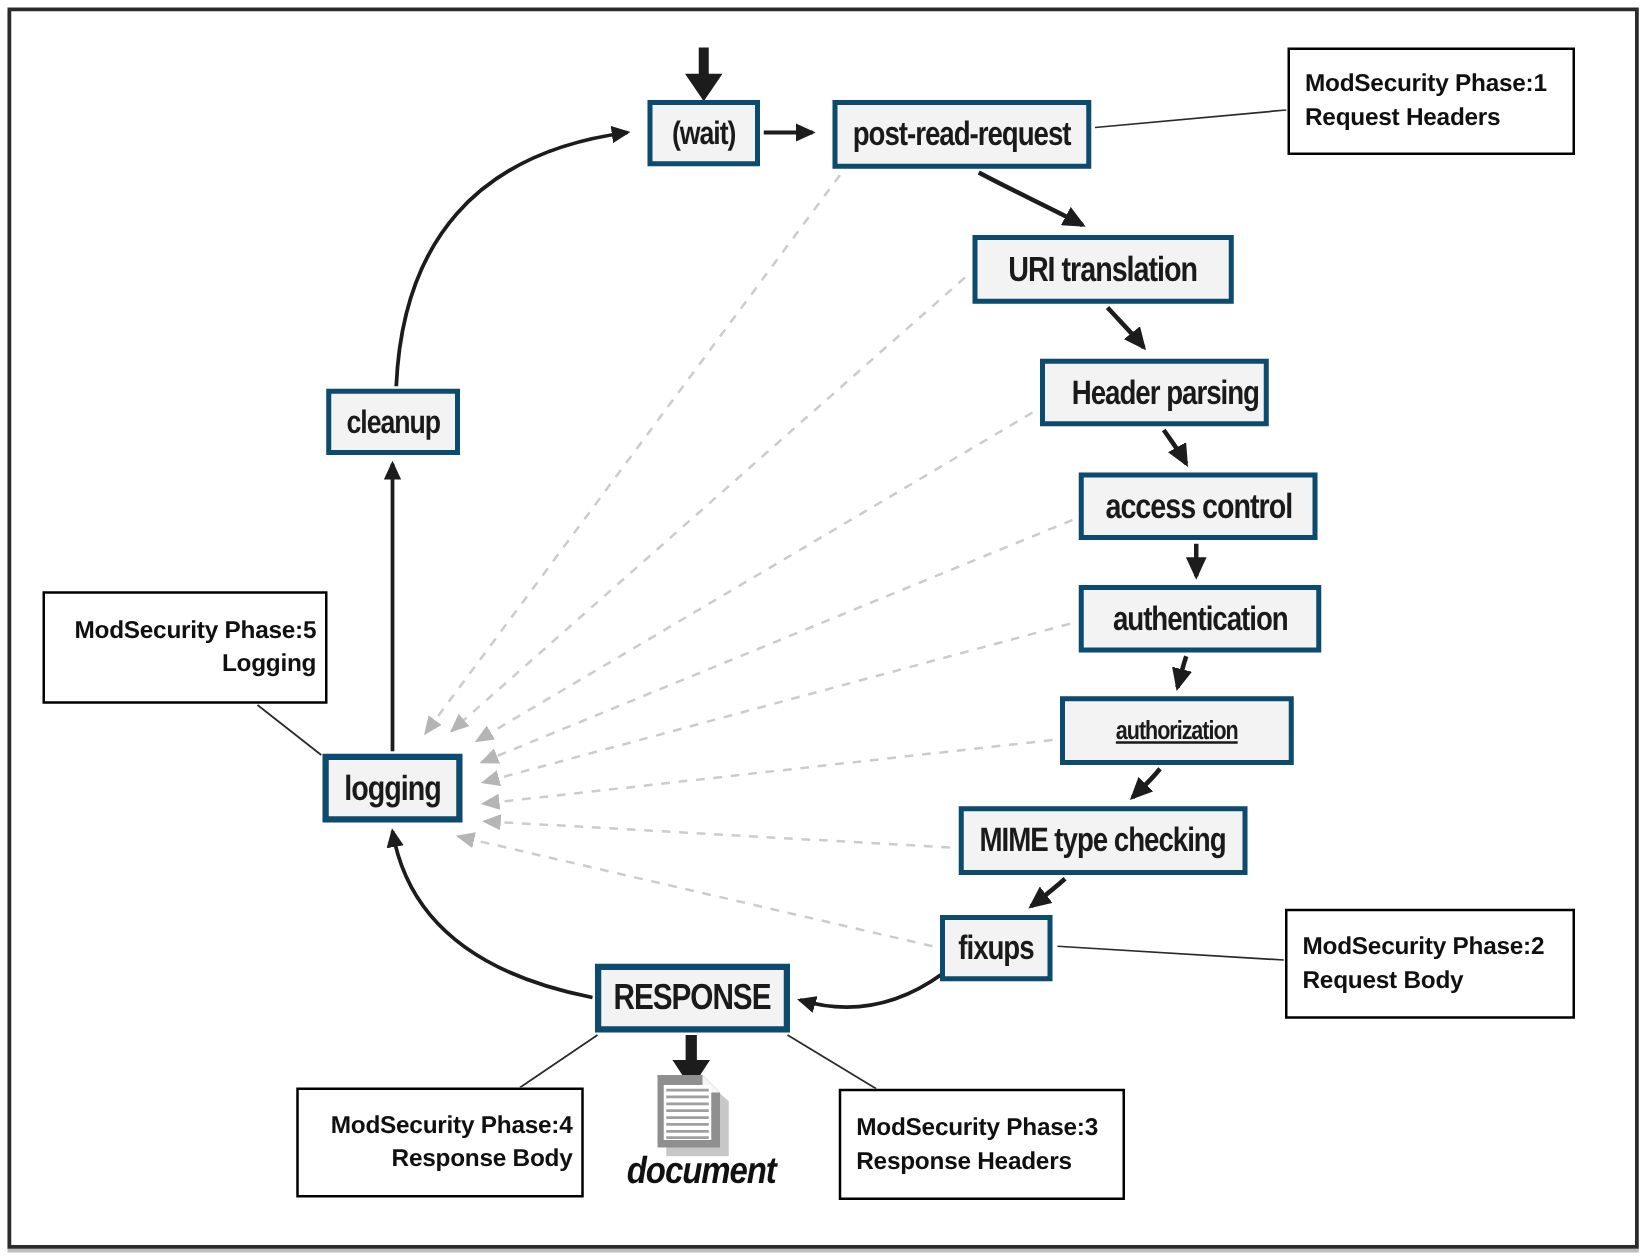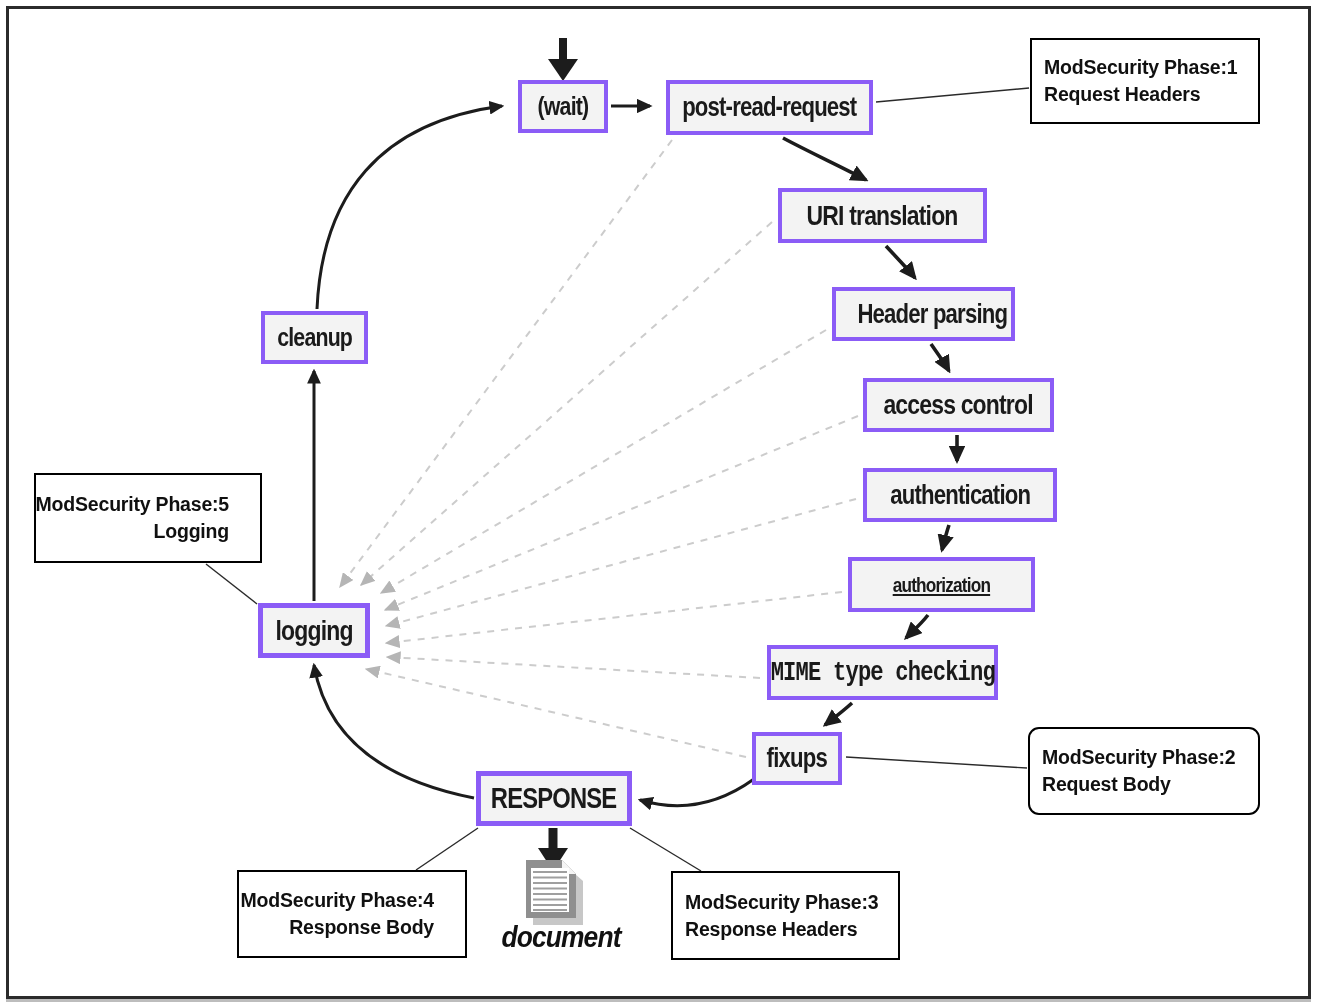--- a/index.html
+++ b/index.html
@@ -22,21 +22,21 @@
     background: #ffffff;
   }
   #connector-layer {
     position: absolute; left: 0; top: 0;
     width: 1318px; height: 1008px;
     pointer-events: none;
   }
   .node {
     position: absolute;
     background: #f3f3f3;
-    border: 4px solid #8b5cf6;
+    border: 4px solid #0c4a6e;
     box-sizing: border-box;
     display: flex; align-items: center; justify-content: center;
     color: #1a1a1a;
     z-index: 3;
   }
   .node.heavy { border-width: 5px; }
   .node .lbl {
     display: inline-block;
     white-space: nowrap;
     font-weight: 700;
@@ -50,48 +50,48 @@
     border: 2px solid #000000;
     box-sizing: border-box;
     display: flex; flex-direction: column; justify-content: center;
     color: #101010;
     font-weight: 700;
     font-size: 19.5px;
     line-height: 27px;
     z-index: 3;
   }
   .annot.align-left  { align-items: flex-start; padding-left: 12px; padding-right: 6px; }
-  .annot.align-right { align-items: flex-end;  padding-right: 31px; padding-left: 6px; }
+  .annot.align-right { align-items: flex-end;  padding-right: 7px; padding-left: 6px; }
   .annot div { white-space: nowrap; letter-spacing: -0.2px; }
   #document-icon { position: absolute; left: 524px; top: 856px; z-index: 3; }
   #document-label {
     position: absolute; left: 493px; top: 920px; width: 136px;
     text-align: center;
     font-size: 30px; font-weight: 700; font-style: italic;
     color: #111111; letter-spacing: -1px;
     transform: scaleX(0.88);
     z-index: 3;
     filter: blur(0.3px);
   }
   
   #node-wait               { left: 518px; top:  80px; width:  90px; height: 53px; font-size: 26px; }
   #node-post-read-request  { left: 666px; top:  80px; width: 207px; height: 55px; font-size: 27px; }
   #node-uri-translation    { left: 778px; top: 188px; width: 209px; height: 55px; font-size: 28px; }
   #node-header-parsing     { left: 832px; top: 287px; width: 183px; height: 54px; font-size: 27px; padding-left: 17px; }
-  #node-access-control     { left: 863px; top: 378px; width: 191px; height: 54px; font-size: 28px; }
+  #node-access-control     { left: 863px; top: 378px; width: 191px; height: 54px; font-size: 28px; justify-content: flex-end; }
   #node-authentication     { left: 863px; top: 468px; width: 194px; height: 54px; font-size: 27px; }
   #node-authorization      { left: 848px; top: 557px; width: 187px; height: 55px; font-size: 21px; text-decoration: underline; }
-  #node-mime-type-checking { left: 767px; top: 645px; width: 231px; height: 55px; font-size: 27px; font-family: Liberation Mono, monospace; }
+  #node-mime-type-checking { left: 767px; top: 645px; width: 231px; height: 55px; font-size: 27px; }
   #node-fixups             { left: 752px; top: 732px; width:  90px; height: 53px; font-size: 27px; }
   #node-response           { left: 476px; top: 771px; width: 156px; height: 55px; font-size: 29px; }
   #node-logging            { left: 258px; top: 603px; width: 112px; height: 55px; font-size: 28px; }
   #node-cleanup            { left: 261px; top: 311px; width: 107px; height: 53px; font-size: 26px; }
   
   #annot-phase1 { left: 1030px; top:  38px; width: 230px; height: 86px; }
-  #annot-phase2 { left: 1028px; top: 727px; width: 232px; height: 88px; border-radius: 11px; }
+  #annot-phase2 { left: 1028px; top: 727px; width: 232px; height: 88px; }
   #annot-phase3 { left:  657px; top: 871px; width: 229px; height: 89px; margin-left: 14px; }
   #annot-phase4 { left:  237px; top: 870px; width: 230px; height: 88px; }
   #annot-phase5 { left:   34px; top: 473px; width: 228px; height: 90px; }
 </style>
 </head>
 <body>
 
 <div id="stage">
   <div id="frame"></div>
 

